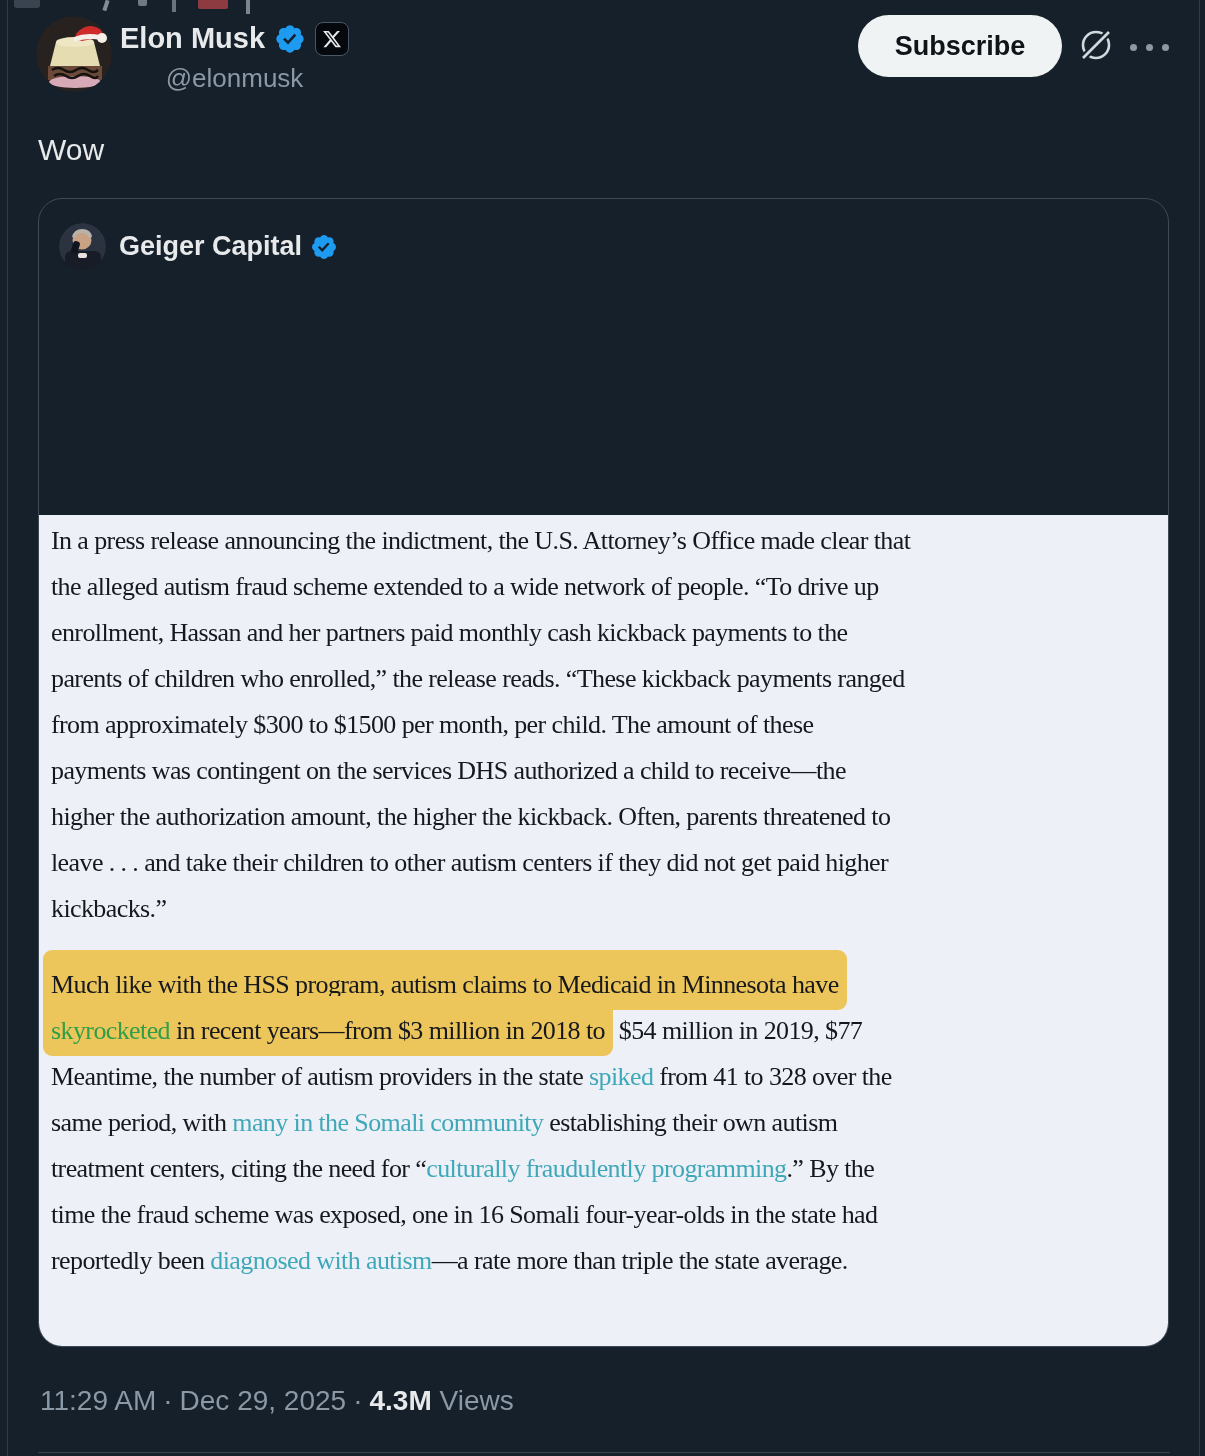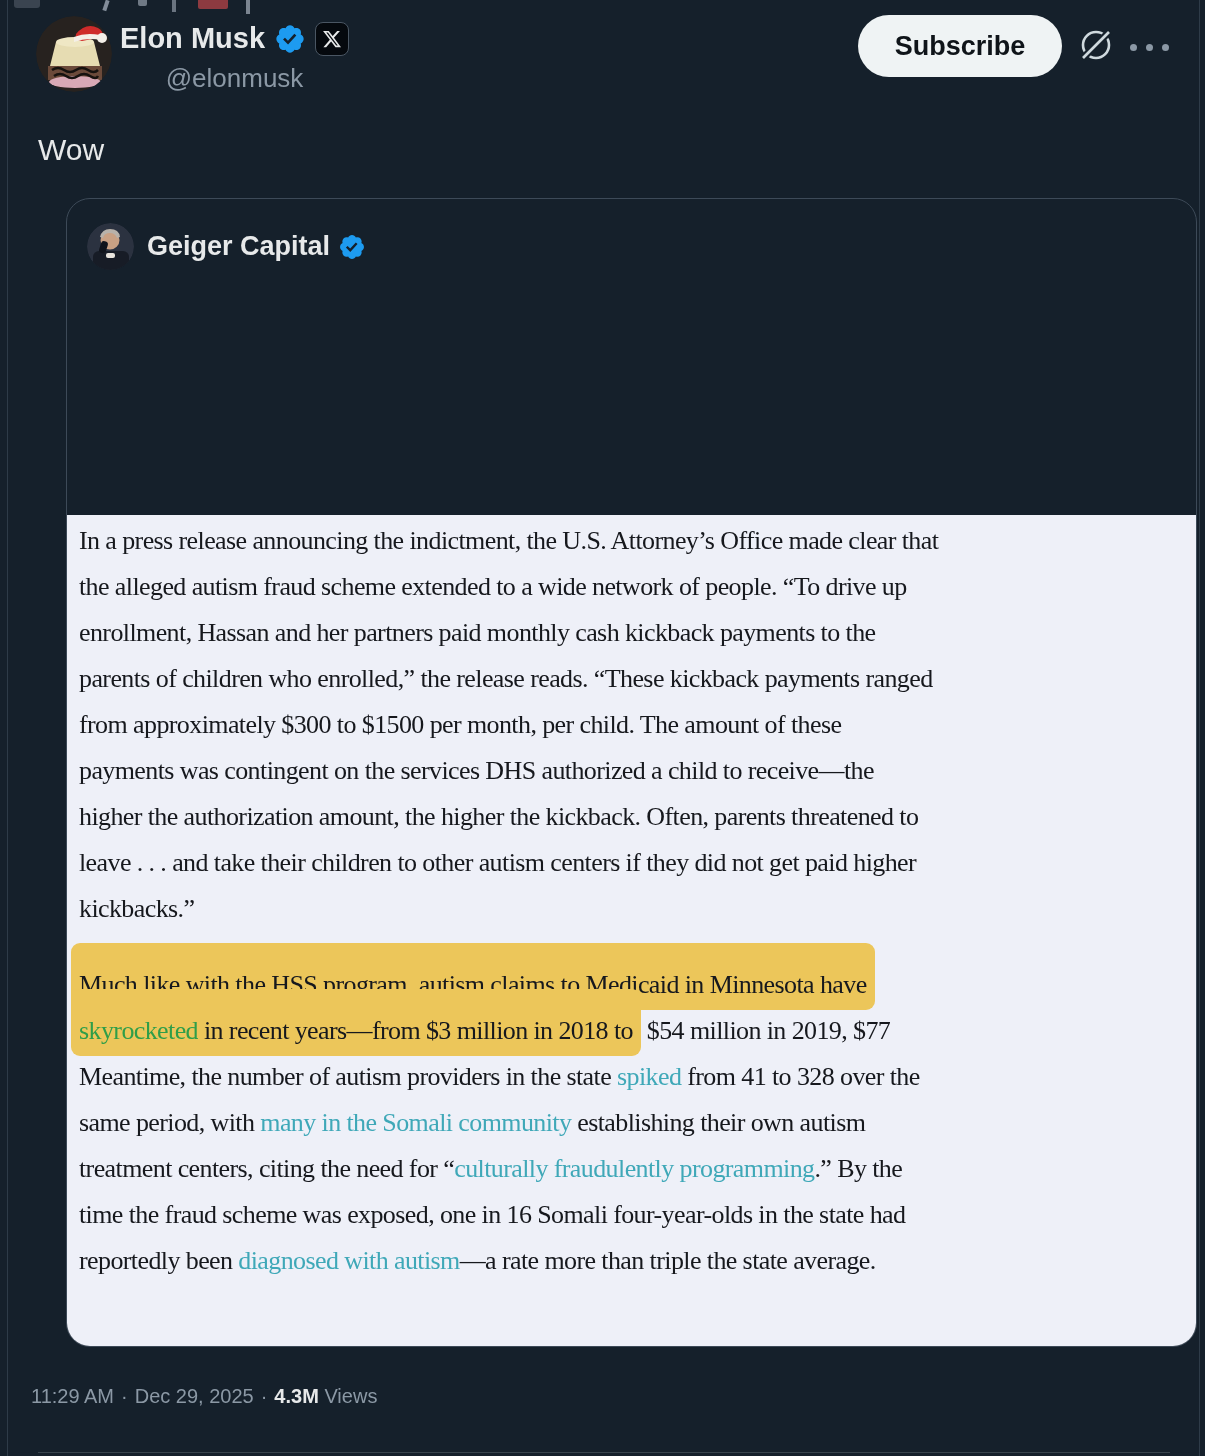--- a/index.html
+++ b/index.html
@@ -33,40 +33,40 @@
   .subscribe-btn{position:absolute;left:822px;top:1px;width:204px;height:62px;border-radius:31px;
     background:#eff3f4;color:#0f1419;font-size:27px;font-weight:bold;border:none;
     display:flex;align-items:center;justify-content:center;cursor:pointer;font-family:inherit;}
   .grok-btn{position:absolute;left:1040px;top:11px;width:40px;height:40px;background:none;border:none;cursor:pointer;padding:0;}
   .more-btn{position:absolute;left:1094px;top:30px;display:flex;gap:9px;background:none;border:none;cursor:pointer;padding:0;}
   .more-btn i{width:7px;height:7px;border-radius:50%;background:#8b98a5;display:block;}
 
   .tweet-body{position:absolute;left:38px;top:130px;font-size:30px;line-height:40px;color:#e7e9ea;}
 
   .quote-card{position:absolute;left:38px;top:198px;width:1129px;height:1147px;
-    border:1px solid #3d4a58;border-radius:24px;overflow:hidden;cursor:pointer;background:#15202b;margin-left:28px;}
+    border:1px solid #3d4a58;border-radius:24px;overflow:hidden;cursor:pointer;background:#15202b;}
   .q-avatar{position:absolute;left:20px;top:24px;width:47px;height:47px;border-radius:50%;overflow:hidden;}
   .q-head{position:absolute;left:80px;top:32px;display:flex;align-items:center;gap:8px;white-space:nowrap;}
   .q-name{font-size:27px;font-weight:bold;color:#e7e9ea;}
   .q-handle{font-size:26px;color:#8b98a5;}
   .q-text{position:absolute;left:23px;top:88px;width:1084px;
     font-size:28px;line-height:42px;color:#e7e9ea;white-space:pre-line;}
 
   .article-img{position:absolute;left:0;right:0;top:316px;bottom:0;background:#eef0f8;cursor:pointer;}
   .article-text{position:absolute;left:12px;top:3px;right:2px;
     font-family:"Liberation Serif",serif;font-size:26px;letter-spacing:-0.6px;color:#16181d;}
   .art-line{height:46px;line-height:46px;white-space:nowrap;}
   .para-start{margin-top:30px;}
-  .hl{background:#ecc65a;padding-top:27px;padding-bottom:11px;}
+  .hl{background:#ecc65a;padding-top:20px;padding-bottom:11px;}
   .hl-start{border-top-left-radius:9px;border-bottom-left-radius:9px;padding-left:8px;margin-left:-8px;}
   .hl-end{border-top-right-radius:9px;border-bottom-right-radius:9px;padding-right:8px;}
   .lg{color:#2f9e49;}
   .lt{color:#3fa8b8;}
 
-  .tweet-footer{position:absolute;left:31px;top:1385px;font-size:20px;color:#8b98a5;white-space:nowrap;}
+  .tweet-footer{position:absolute;left:40px;top:1385px;font-size:28px;color:#8b98a5;white-space:nowrap;}
   .tweet-footer .views-count{font-weight:bold;color:#e7e9ea;}
   .footer-sep{margin:0 7px;}
   .divider{position:absolute;left:38px;top:1452px;width:1132px;height:1px;background:#38444d;}
 </style>
 </head>
 <body>
 
 <div class="col-border left"></div>
 <div class="col-border right"></div>
 

